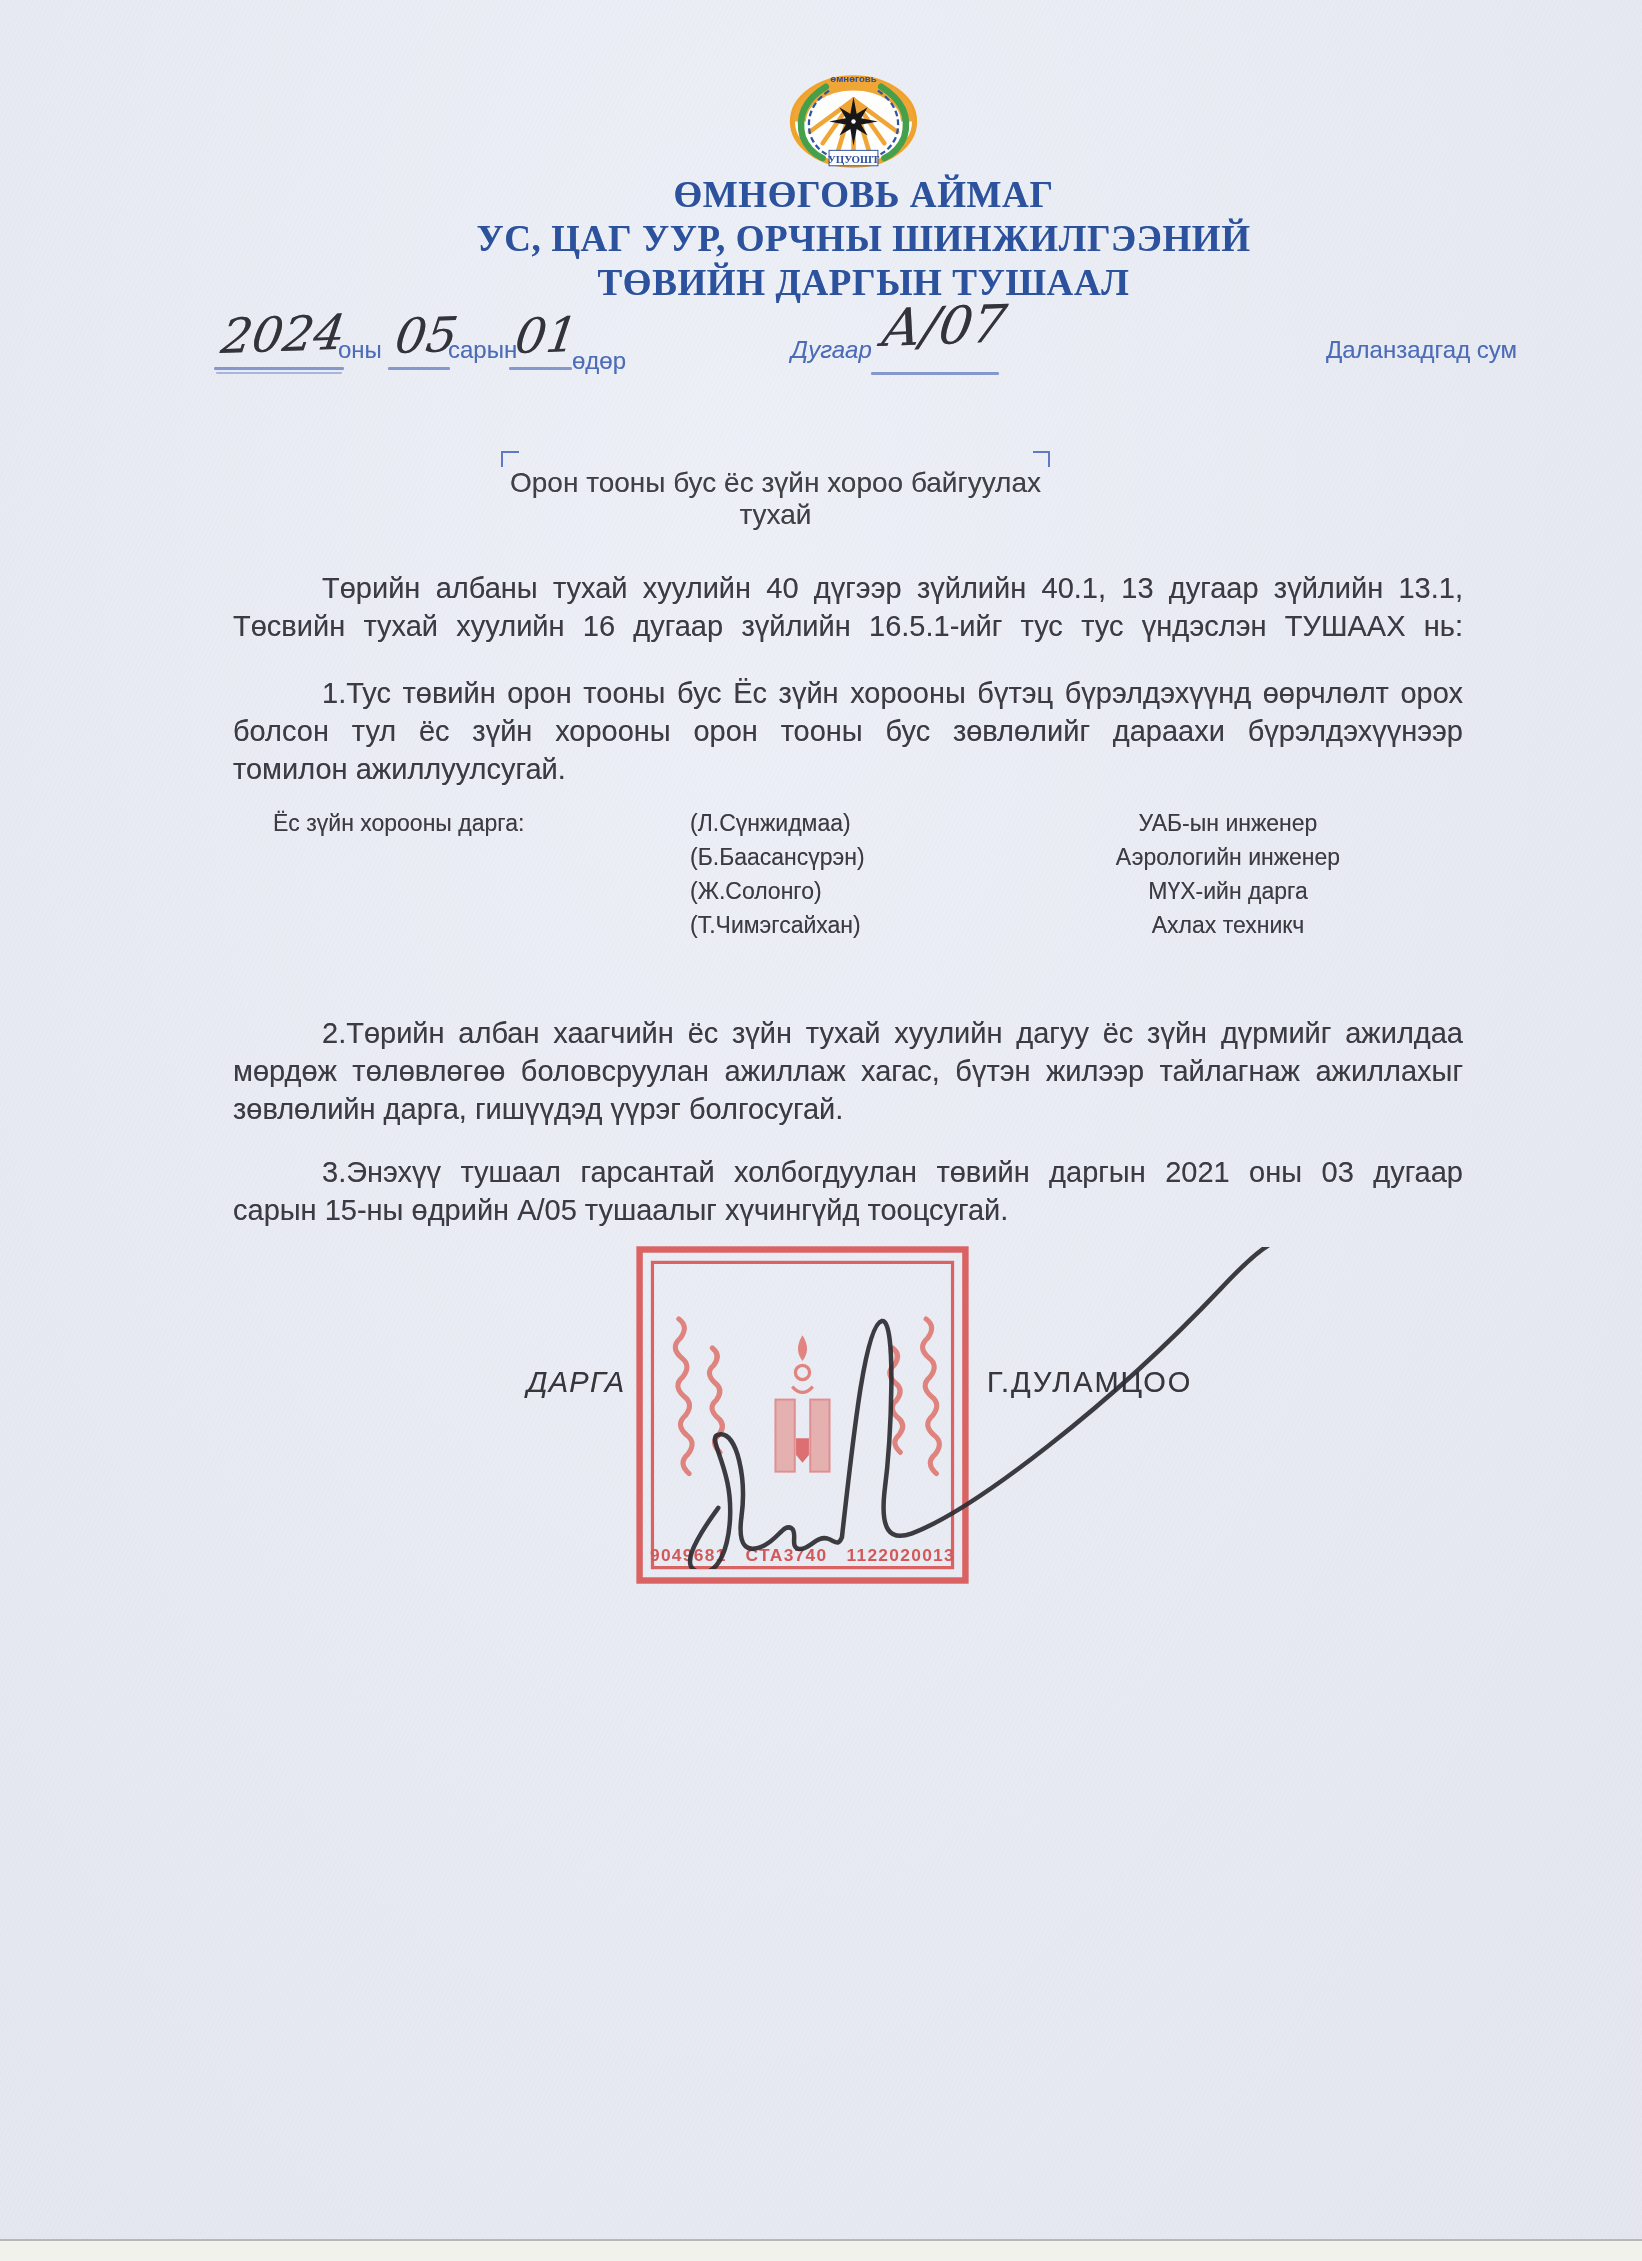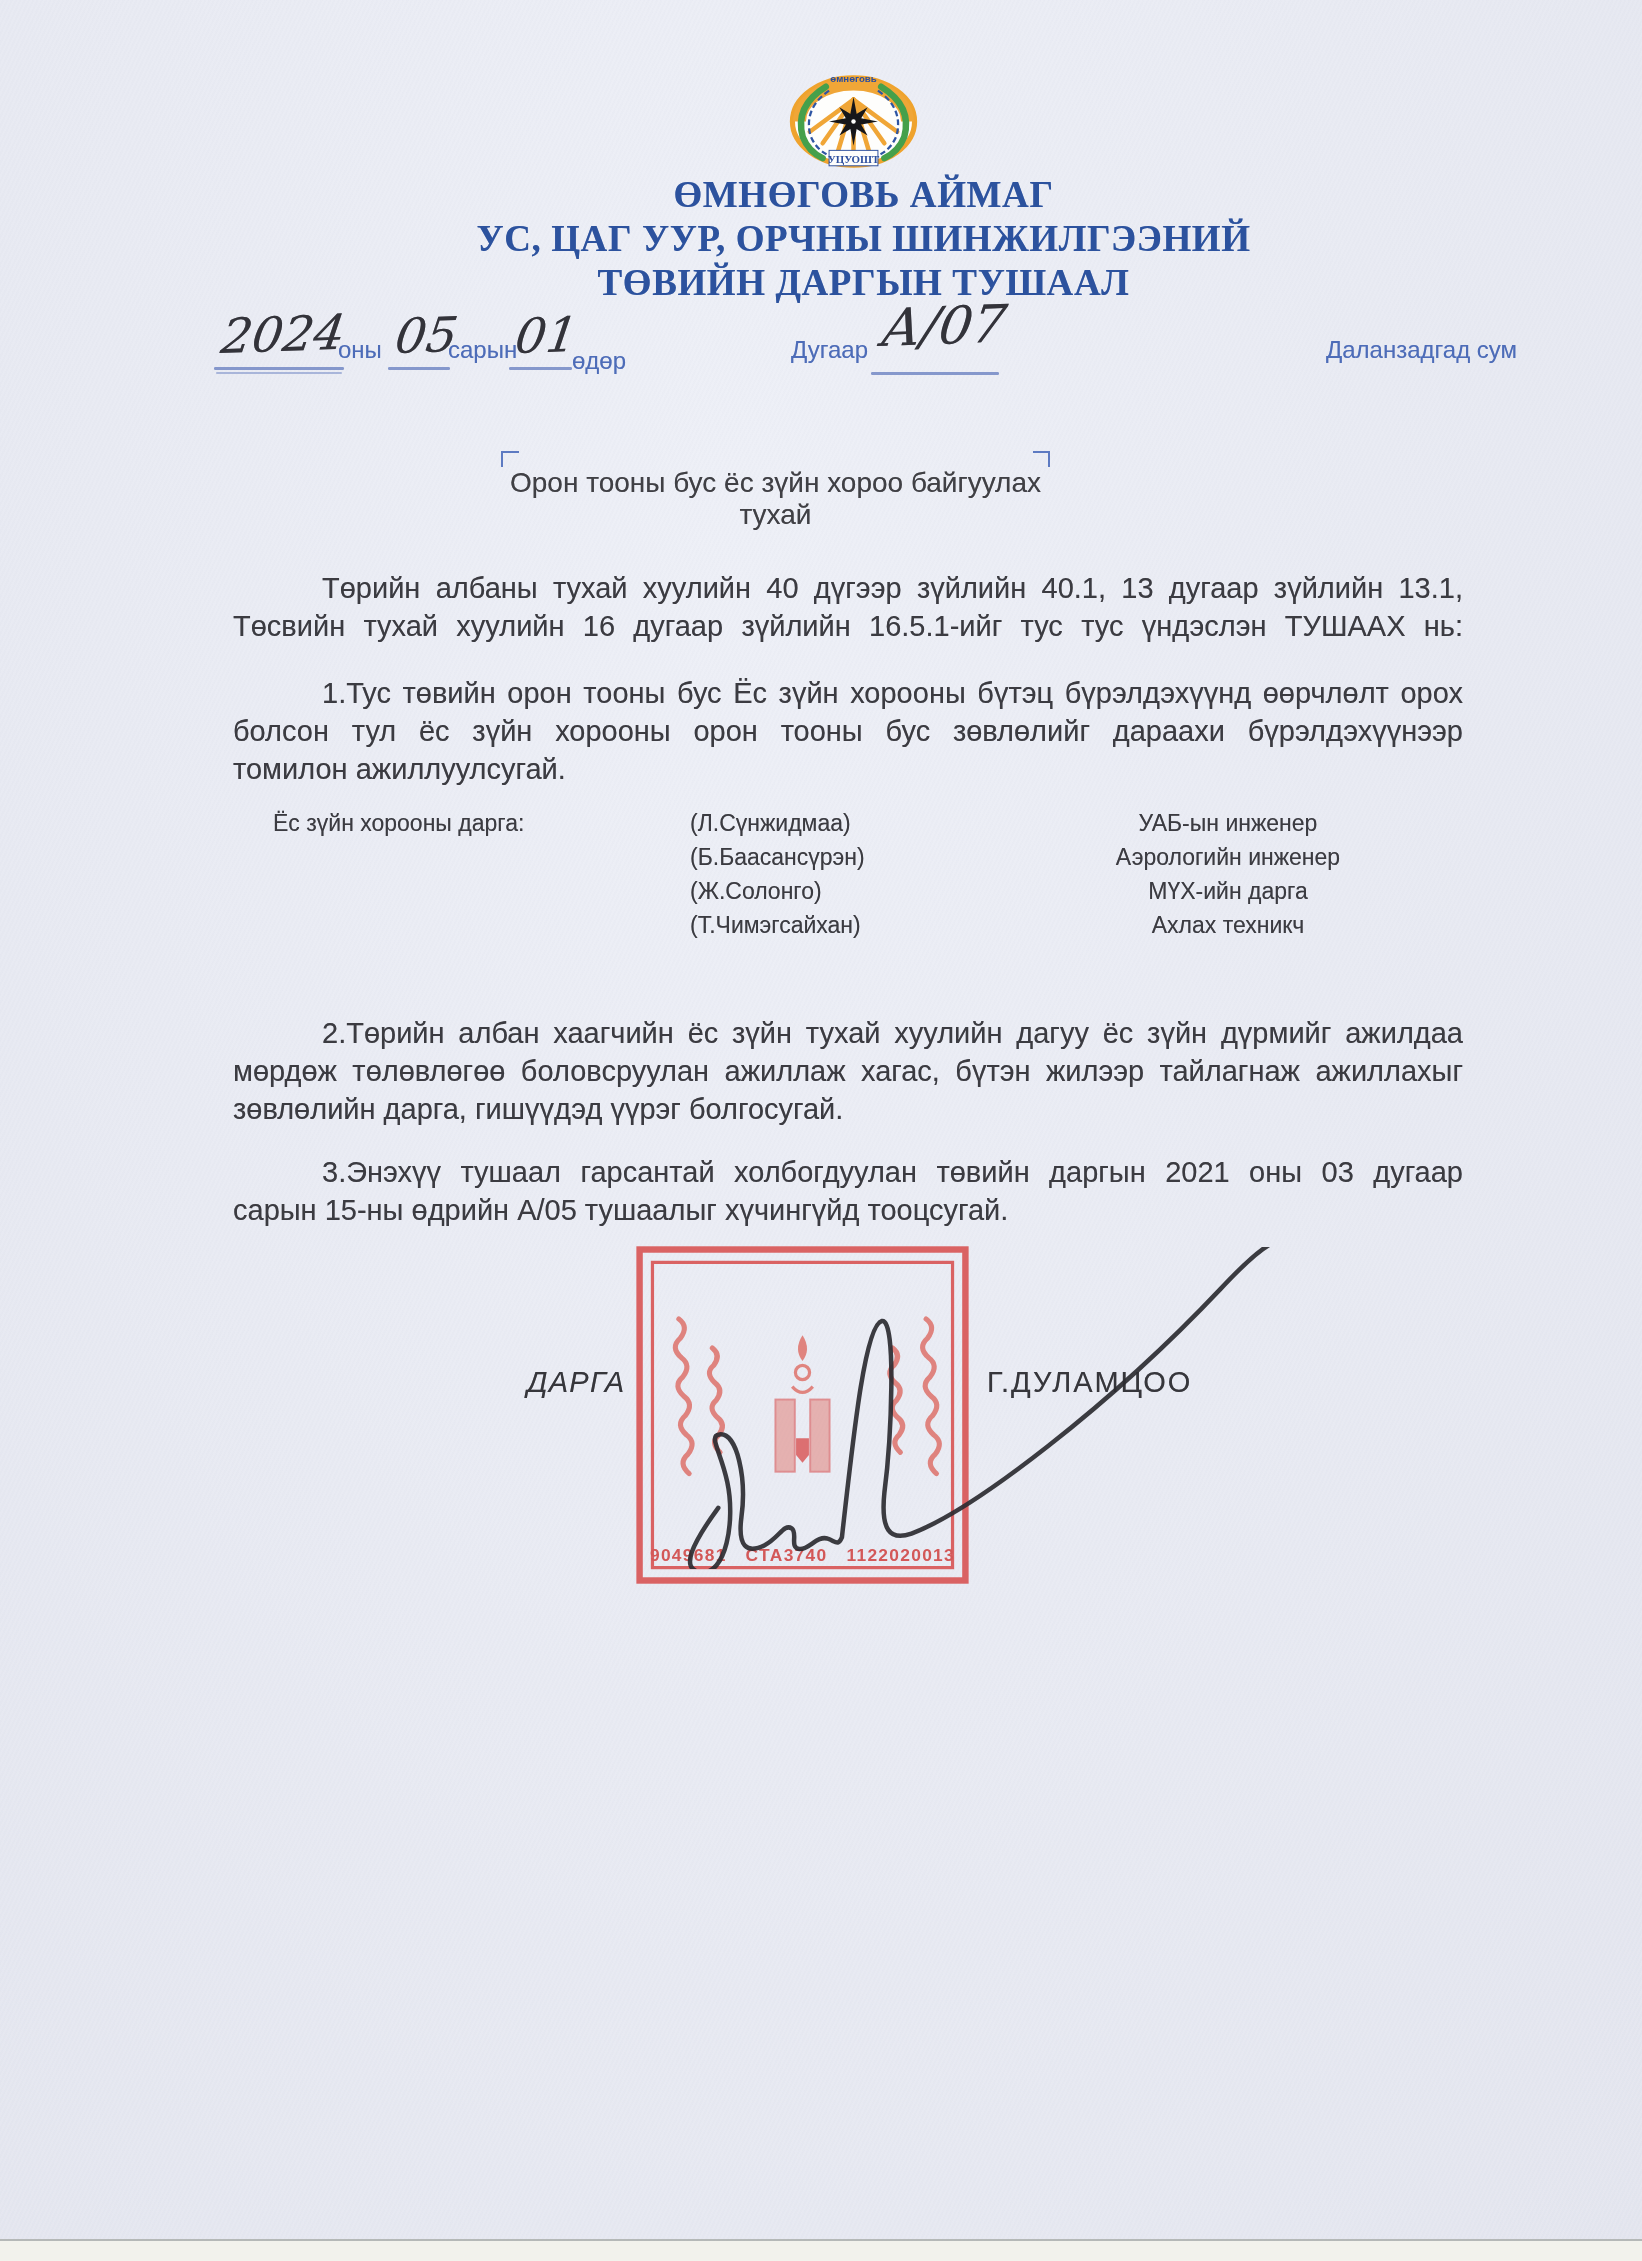--- a/index.html
+++ b/index.html
@@ -83,21 +83,21 @@
     <div>УС, ЦАГ УУР, ОРЧНЫ ШИНЖИЛГЭЭНИЙ</div>
     <div>ТӨВИЙН ДАРГЫН ТУШААЛ</div>
   </div>
 
   <div class="abs hand" style="left:218px;top:308px;width:122px;text-align:center;">2024</div>
   <span class="abs blue-lab" style="left:338px;top:336px;">оны</span>
   <div class="abs hand" style="left:392px;top:308px;width:55px;text-align:center;">05</div>
   <span class="abs blue-lab" style="left:448px;top:336px;">сарын</span>
   <div class="abs hand" style="left:512px;top:308px;width:58px;text-align:center;">01</div>
   <span class="abs blue-lab" style="left:572px;top:347px;text-align:right;">өдөр</span>
-  <span class="abs blue-lab" style="left:791px;top:336px;">Дугаар</span>
+  <span class="abs blue-lab" style="left:791px;top:336px;font-style:italic;">Дугаар</span>
   <div class="abs hand" style="left:875px;top:298px;width:129px;text-align:center;font-size:52px;">А/07</div>
   <span class="abs blue-lab" style="left:1326px;top:336px;">Даланзадгад сум</span>
 
   <div class="abs uline" style="left:214px;top:367px;width:130px;"></div>
   <div class="abs uline" style="left:216px;top:372px;width:126px;height:1.9px;opacity:.55;"></div>
   <div class="abs uline" style="left:388px;top:367px;width:62px;"></div>
   <div class="abs uline" style="left:509px;top:367px;width:63px;"></div>
   <div class="abs uline" style="left:871px;top:372px;width:128px;"></div>
 
   <div class="abs subject-box">

